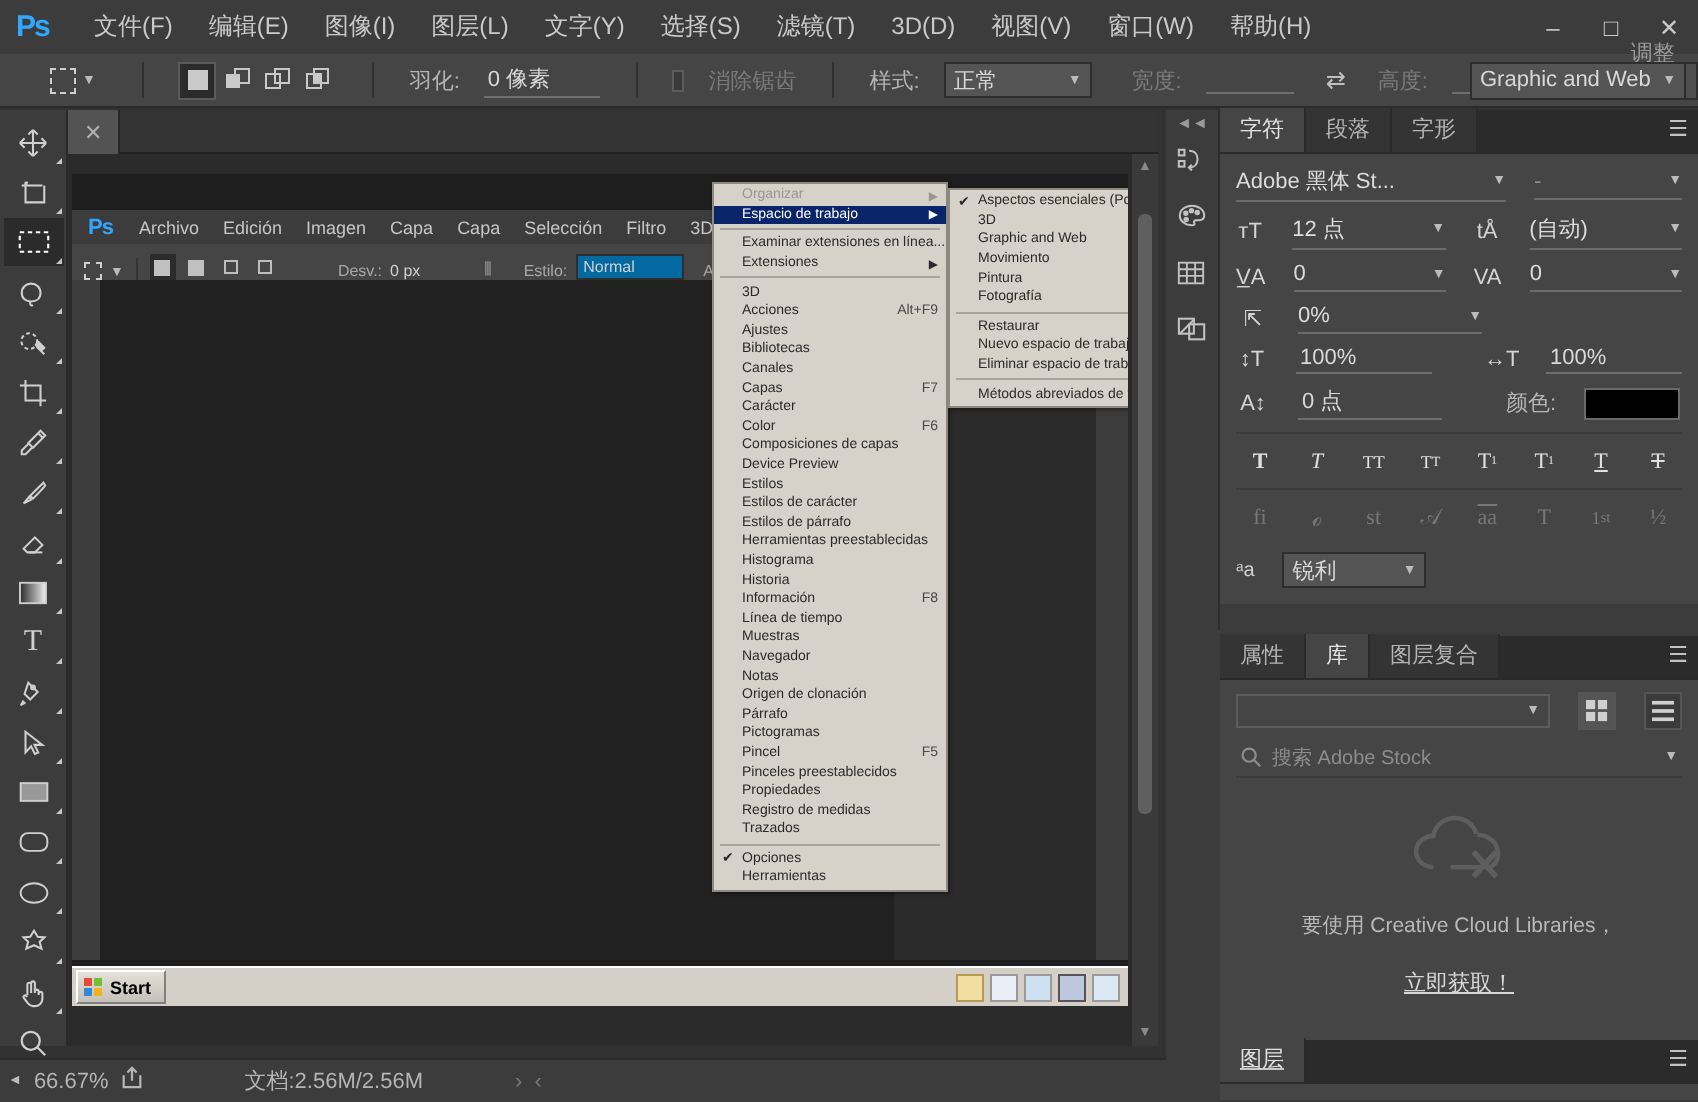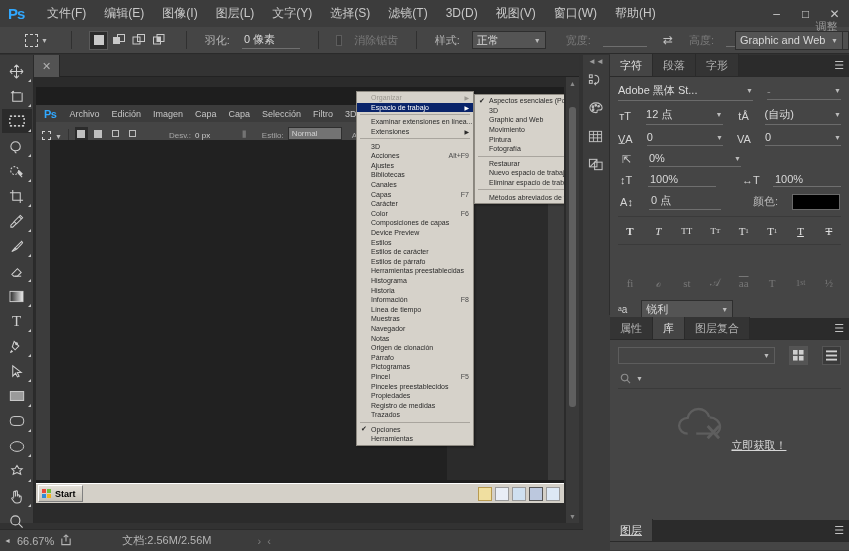--- a/index.html
+++ b/index.html
@@ -136,21 +136,21 @@
     position:absolute; left:-6px; top:-3px; width:48px; height:17px;
     border:1.6px solid #e8803a; border-radius:50%;
   }
   .shot-opts {
     position:absolute; left:0; top:35px; width:473px; height:18px; background:#454545;
     display:flex; align-items:flex-end; gap:4px; padding-left:6px;
   }
   .so-sq { width:8px; height:8px; background:#c0c0c0; }
   .so-sqo { width:7px; height:7px; border:1px solid #bdbdbd; }
   .so-lbl { font-size:8px; color:#a8a8a8; white-space:nowrap; }
-  .so-dd { background:#737373; border:1px solid #2e2e2e; height:13px; font-size:8px;
+  .so-dd { background:#0369a1; border:1px solid #2e2e2e; height:13px; font-size:8px;
     color:#d0d0d0; display:flex; align-items:center; padding:0 3px; }
   .shot-body {
     position:absolute; left:0; top:53px; width:528px; height:340px; background:#2b2b2b;
   }
   .shot-tools {
     position:absolute; left:0; top:0; width:14px; height:340px; background:#3c3c3c;
   }
   .shot-rightstrip {
     position:absolute; right:0; top:0; width:16px; height:340px; background:#3c3c3c;
   }
@@ -238,21 +238,21 @@
   .ico-lbl { color:#d4d4d4; font-size:11px; width:17px; text-align:center; }
   .mini-ico { color:#d0d0d0; font-size:10px; }
   .styrow {
     display:flex; align-items:center; justify-content:space-between;
     border-top:1px solid #3a3a3a; padding:5px 2px; gap:1px;
   }
   .sbtn {
     width:20px; height:17px; display:flex; align-items:center; justify-content:center;
     color:#e0e0e0; font-size:11px; font-family:"Liberation Serif", serif;
   }
-  .sbtn.off { color:#777;margin-top:24px; }
+  .sbtn.off { color:#777; }
   .colorswatch { width:48px; height:16px; background:#000; border:1px solid #6a6a6a; }
 
   
   .lib-search {
     height:17px; background:#454545; border:1px solid #5d5d5d;
     display:flex; align-items:center; justify-content:space-between;
     padding:0 4px; color:#ccc; font-size:10px; flex:1;
   }
   .viewtoggle { width:19px; height:19px; display:flex; align-items:center; justify-content:center;
     background:#3a3a3a; border:1px solid #555; }
@@ -899,21 +899,21 @@
           <div class="sbtn off">ℴ</div>
           <div class="sbtn off">st</div>
           <div class="sbtn off">𝒜</div>
           <div class="sbtn off" style="text-decoration:overline;">aa</div>
           <div class="sbtn off">T</div>
           <div class="sbtn off" style="font-size:9px;">1<sup>st</sup></div>
           <div class="sbtn off">½</div>
         </div>
         <div class="row" style="margin-top:4px; margin-bottom:2px;">
           <span class="mini-ico">ᵃa</span>
-          <div class="dropdown" style="width:92px;">
+          <div class="dropdown" style="width:72px;">
             <span>锐利</span>
             <span class="caret">▼</span>
           </div>
         </div>
       </div>
     </div>
 
     <div class="panel-group" style="top:263px; left:27px;">
       <div class="panel-tabs">
         <div class="ptab">属性</div>
@@ -941,29 +941,31 @@
                 <rect x="0" y="5" width="12" height="2" fill="#cfcfcf"></rect>
                 <rect x="0" y="9.5" width="12" height="2" fill="#cfcfcf"></rect>
               </svg>
           </div>
         </div>
         <div class="stock-search">
           <svg width="11" height="11" viewBox="0 0 12 12" fill="none" stroke="#8d8d8d" stroke-width="1.2">
               <circle cx="5" cy="5" r="3.6"></circle>
               <path d="M7.8 7.8L11 11"></path>
             </svg>
+          <span style="flex:1;">搜索 Adobe Stock</span>
           <span class="caret">▼</span>
         </div>
         <div class="lib-empty">
           <svg width="56" height="40" viewBox="0 0 58 42" fill="none" stroke="#5e5e5e" stroke-width="2.4" style="margin-bottom:4px;">
             <path d="M15 30c-5 0-9-3.6-9-8.2s4-8.2 9-8.2c.9-5.5 5.6-9.4 11.3-9.4 5.3 0 9.9 3.4 11.3 8.3"></path>
             <path d="M24 30h16"></path>
             <path d="M38 13c6 0 11 4.4 11 9.9 0 3.1-1.6 5.7-4 7.1"></path>
             <path d="M36 22l12 13M48 22L36 35" stroke-width="3"></path>
           </svg>
+          <div>要使用 Creative Cloud Libraries，</div>
           <a class="lib-link" href="#">立即获取！</a>
         </div>
       </div>
       <div class="lib-btns">
         
         
         
         
         
         

